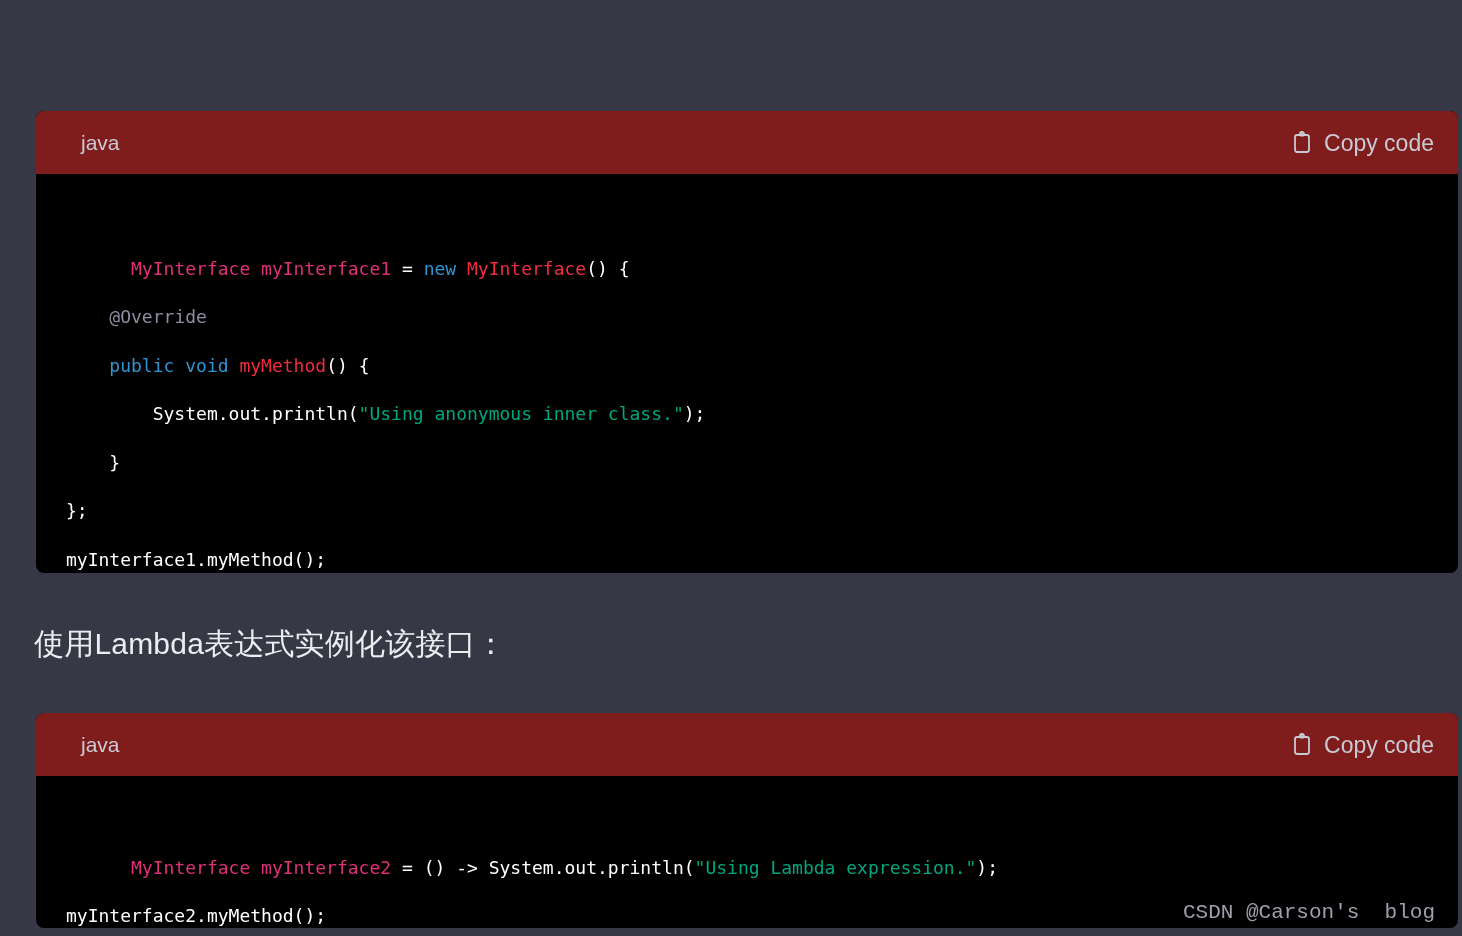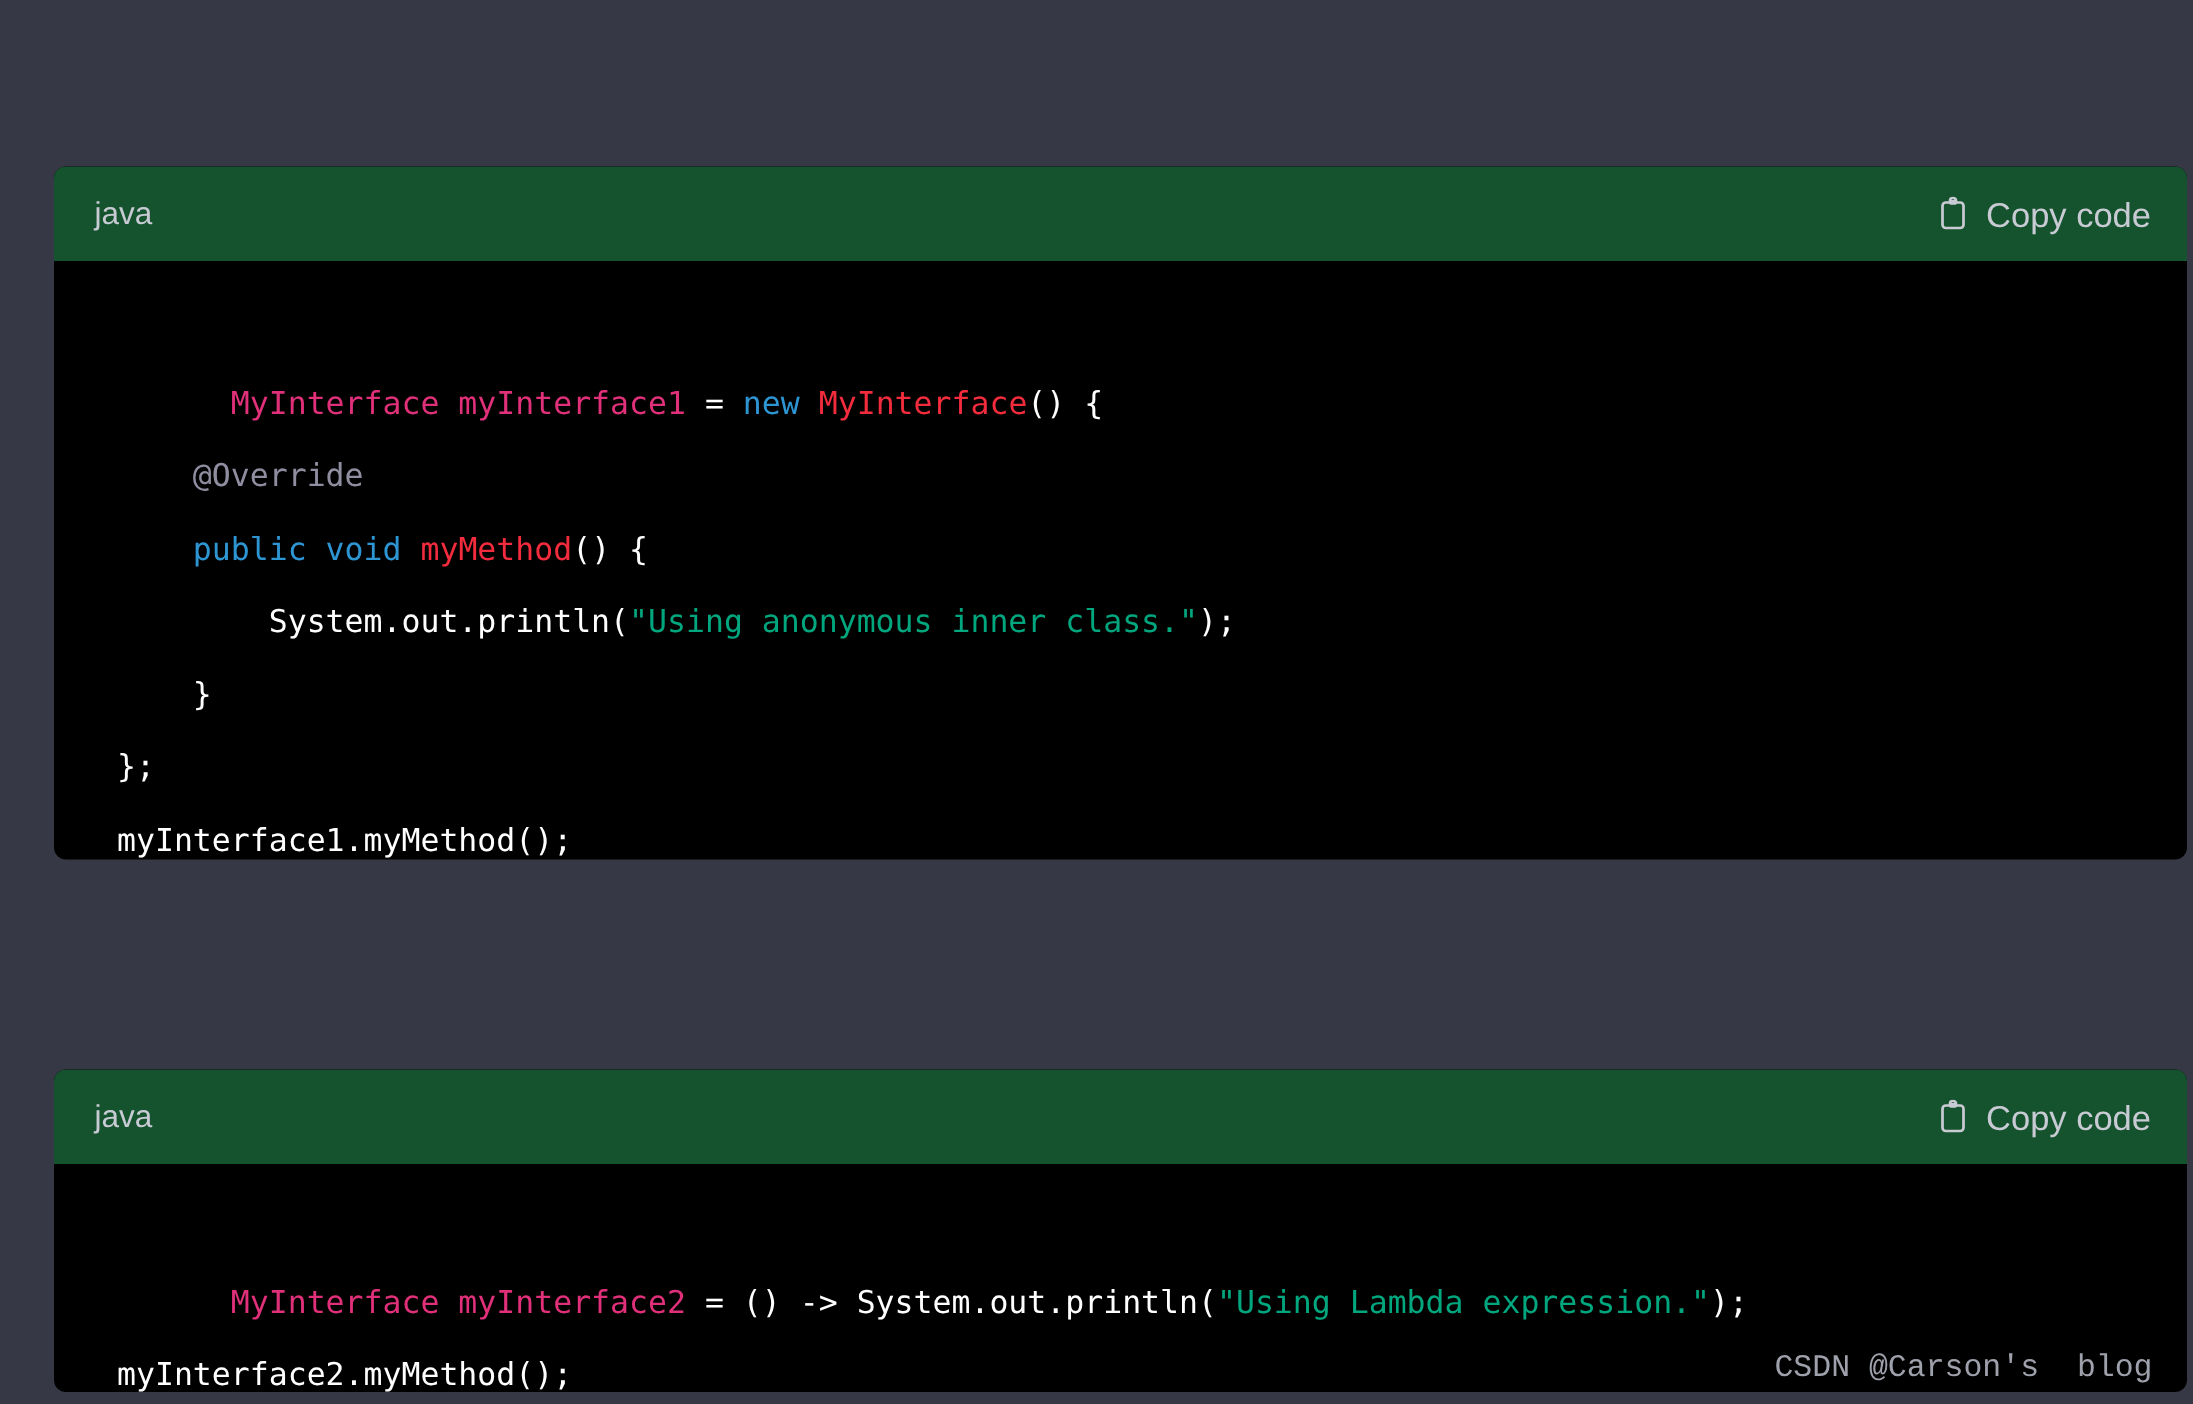--- a/index.html
+++ b/index.html
@@ -42,25 +42,25 @@
     width: 1422px;
     border-radius: 8px;
     overflow: hidden;
     background: #000000;
   }
   .code-block-1 { top: 111px; height: 462px; }
   .code-block-2 { top: 713px; height: 215px; }
 
   .code-header {
     height: 63px;
-    background: #14532d;
+    background: #7f1d1d;
     display: flex;
     align-items: center;
     justify-content: space-between;
-    padding: 0 24px 0 27px;
+    padding: 0 24px 0 45px;
     box-sizing: border-box;
   }
   .code-lang {
     color: #c9cbd4;
     font-family: "Liberation Sans", sans-serif;
     font-size: 21px;
     line-height: 24px;
   }
   .copy-btn {
     display: flex;
@@ -76,23 +76,23 @@
   .copy-icon {
     display: inline-flex;
     width: 21px;
     height: 23px;
     align-items: center;
     justify-content: center;
   }
   .copy-icon svg { display: block; }
 
   .code-body {
-    padding: 22px 0 18px 42px;
+    padding: 22px 0 18px 30px;
     font-family: "DejaVu Sans Mono", "Liberation Mono", monospace;
-    font-size: 21px;
+    font-size: 18px;
     line-height: 48.5px;
     color: #ffffff;
     white-space: pre;
     letter-spacing: 0px;
   }
   .code-block-2 .code-body {
     padding-top: 20px;
     line-height: 48px;
   }
 
@@ -141,20 +141,21 @@
       <code><span><span class="tok-pink">MyInterface myInterface1</span><span class="tok-plain"> = </span><span class="tok-blue">new</span><span class="tok-plain"> </span><span class="tok-red">MyInterface</span><span class="tok-plain">() {</span></span>
 <span><span class="tok-plain">    </span><span class="tok-gray">@Override</span></span>
 <span><span class="tok-plain">    </span><span class="tok-blue">public void</span><span class="tok-plain"> </span><span class="tok-red">myMethod</span><span class="tok-plain">() {</span></span>
 <span><span class="tok-plain">        System.out.println(</span><span class="tok-green">"Using anonymous inner class."</span><span class="tok-plain">);</span></span>
 <span><span class="tok-plain">    }</span></span>
 <span><span class="tok-plain">};</span></span>
 <span><span class="tok-plain">myInterface1.myMethod();</span></span></code>
     </div>
   </div>
 
+  <div class="heading heading-2">使用Lambda表达式实例化该接口：</div>
 
   <div class="code-block code-block-2">
     <div class="code-header">
       <span class="code-lang">java</span>
       <span class="copy-btn">
         <span class="copy-icon">
           <svg width="21" height="23" viewBox="0 0 21 23" fill="none" aria-hidden="true">
             <rect x="2" y="4" width="14" height="17" rx="2.2" stroke="#c9cbd4" stroke-width="1.8"></rect>
             <path d="M7 4V2.8A1.8 1.8 0 0 1 8.8 1h0.4A1.8 1.8 0 0 1 11 2.8V4" stroke="#c9cbd4" stroke-width="1.8" stroke-linecap="round" stroke-linejoin="round"></path>
             <rect x="6.6" y="2.3" width="4.8" height="3.2" rx="1" fill="#c9cbd4"></rect>

